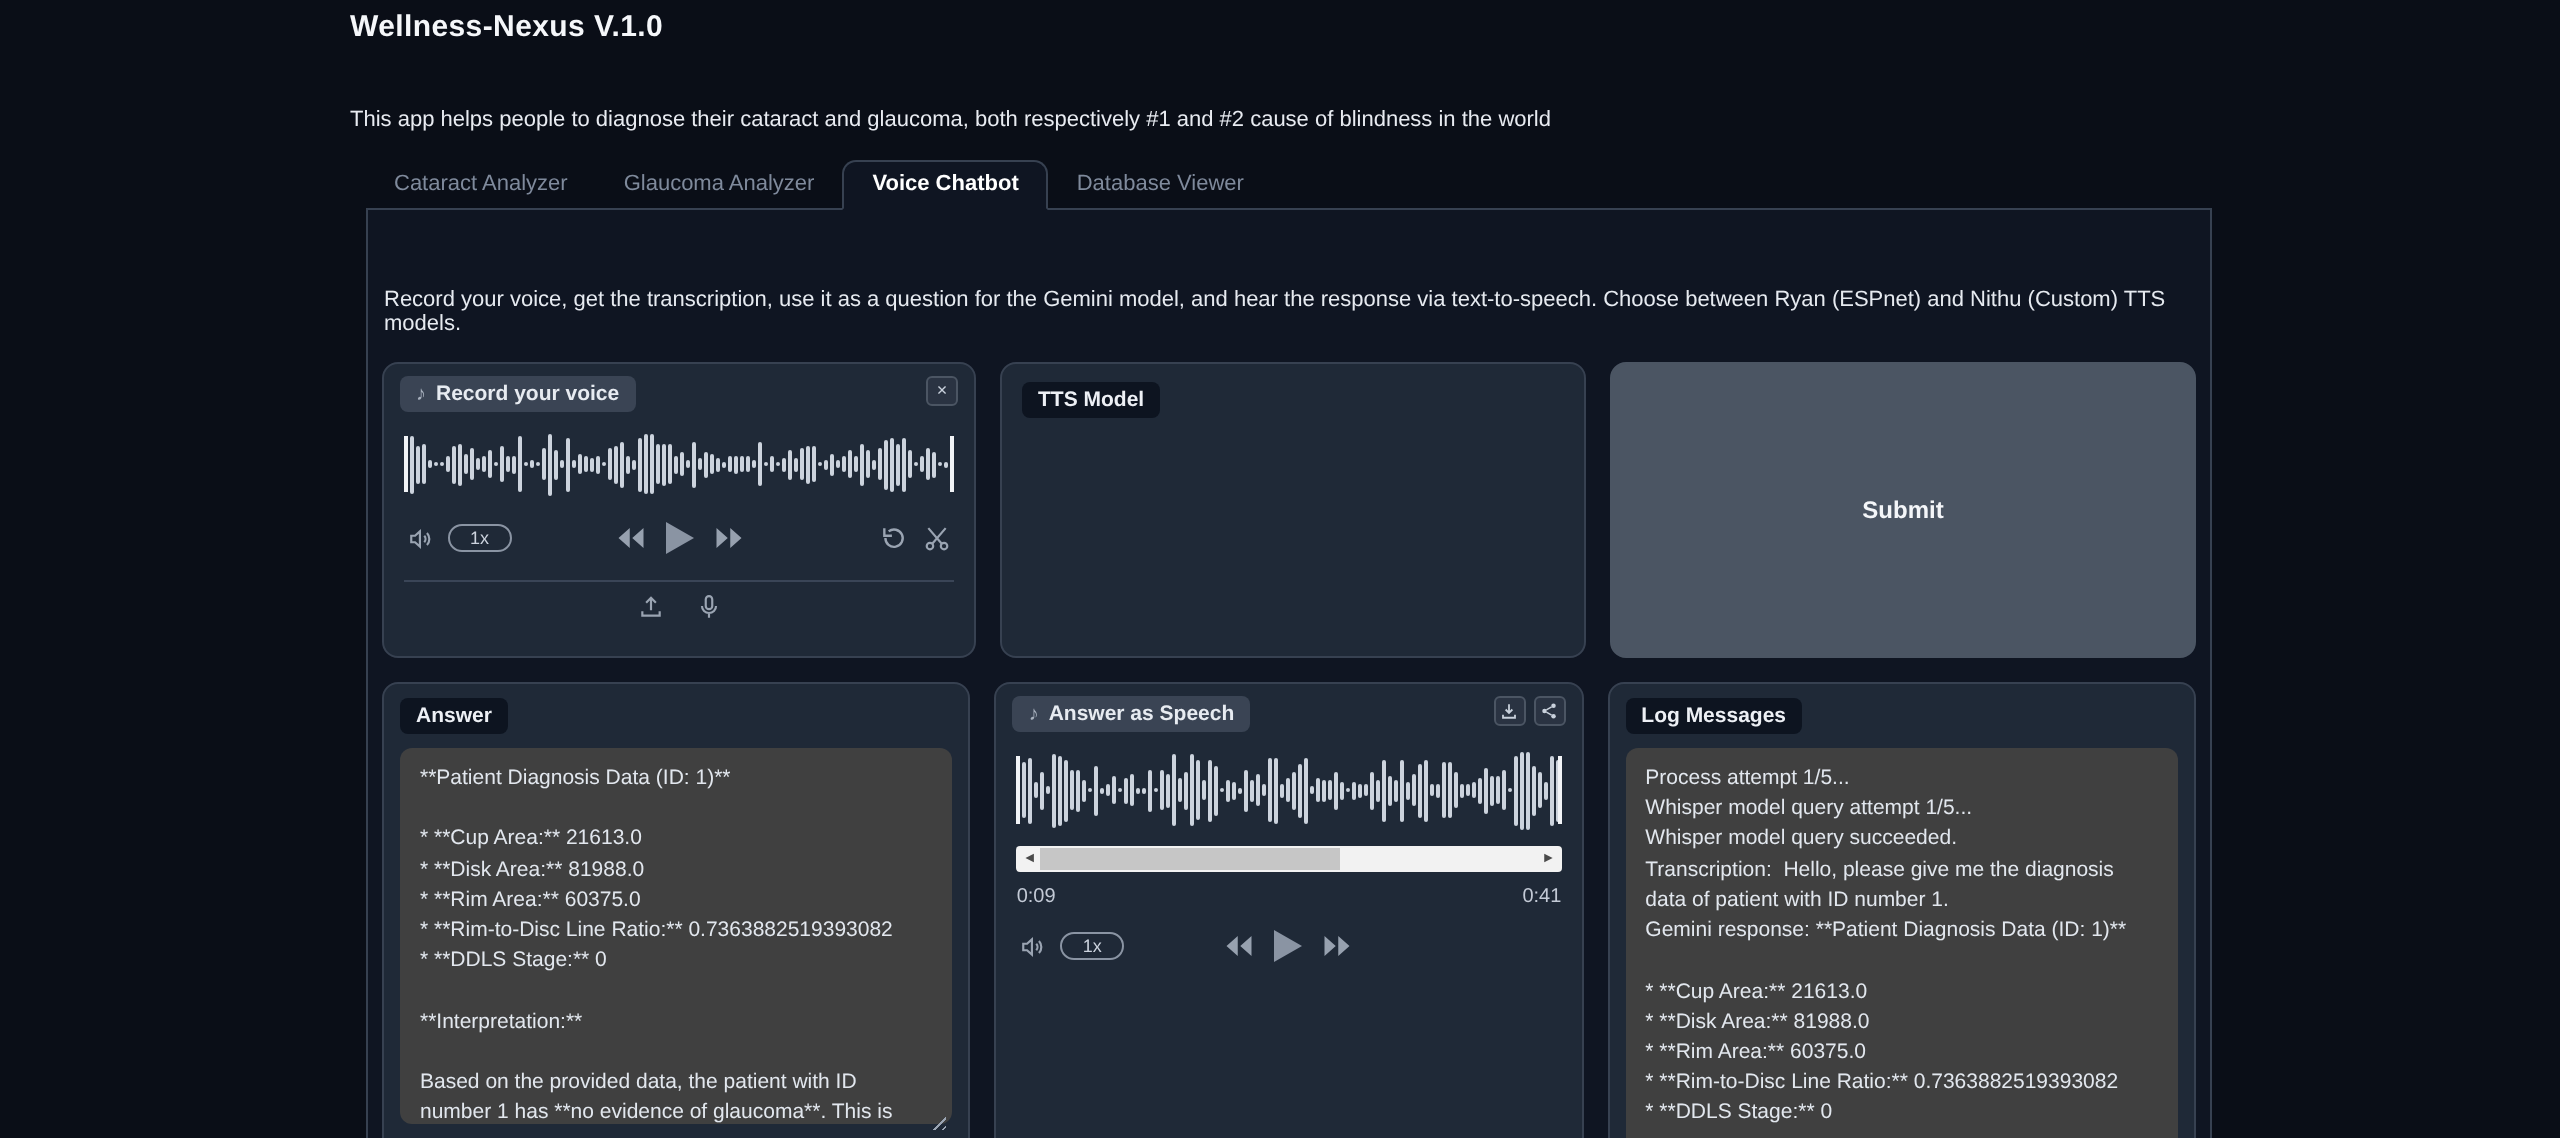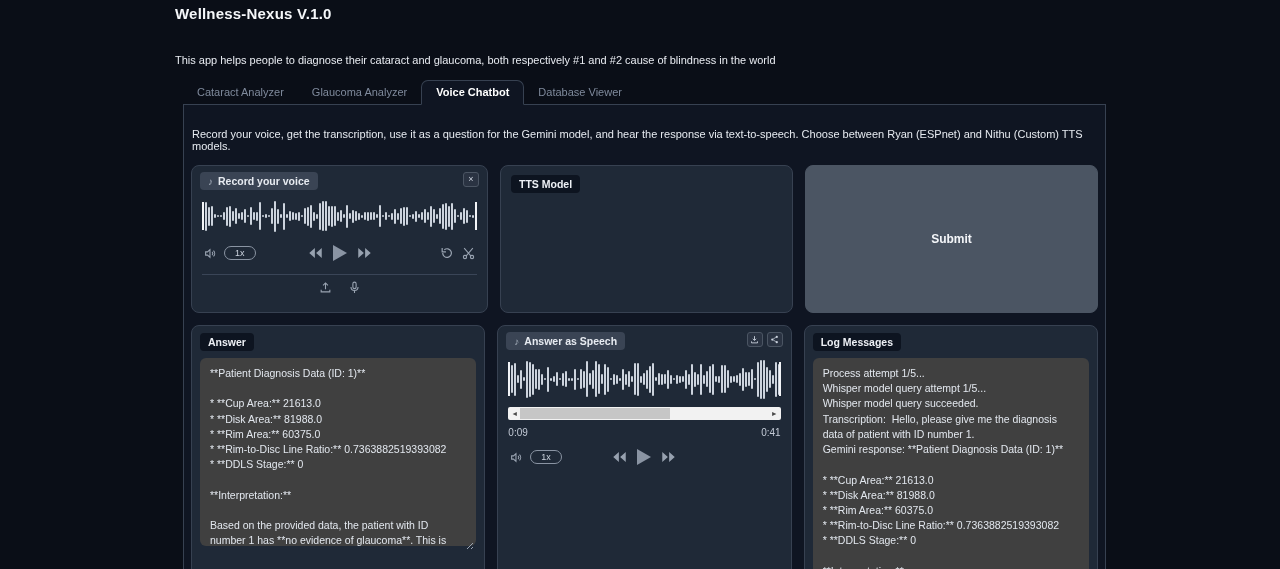--- a/index.html
+++ b/index.html
@@ -11,21 +11,21 @@
 
   .tabbar { display:flex; margin-top:14px; margin-left:8px; border-bottom:1px solid #374151; align-items:flex-end; }
   .tab { background:transparent; border:none; color:#7f8a9c; font-size:11px; font-family:inherit;
          padding:5px 14px 6px; cursor:pointer; }
   .tab.active { color:#ffffff; font-weight:bold; background:#0f1522; border:1px solid #374151;
                 border-bottom:1px solid #0f1522; border-radius:7px 7px 0 0; margin-bottom:-1px; }
 
   .tabpanel { margin-left:8px; width:923px; background:#0f1522; border:1px solid #374151; border-top:none;
               padding:9px 7px 7px; height:500px; }
   .section-heading { font-size:12px; font-weight:bold; color:#f2f4f8; margin:2px 0 0 1px; }
-  .section-desc { font-size:11px; color:#e6eaf0; margin:14px 0 0 1px; }
+  .section-desc { font-size:11px; color:#e6eaf0; margin:30px 0 0 1px; }
 
   .row { display:grid; grid-template-columns:repeat(3,1fr); gap:12px; }
   .row1 { margin-top:13px; }
   .row2 { margin-top:12px; }
   .row1 > * { height:148px; }
   .row2 > .panel { height:480px; overflow:hidden; }
 
   .panel { background:#1f2937; border:1px solid #374151; border-radius:8px; position:relative; }
 
   

